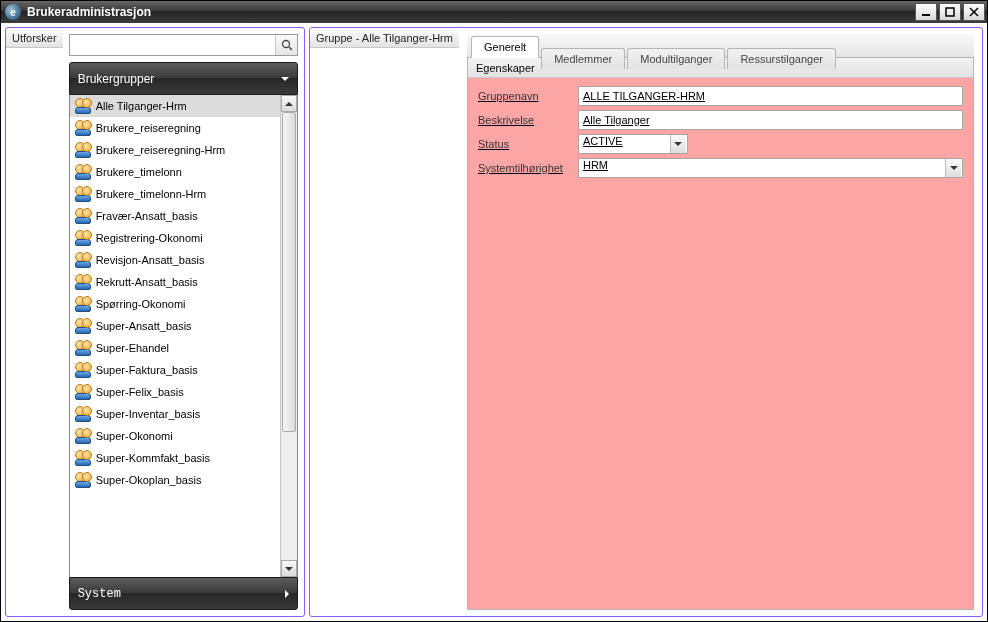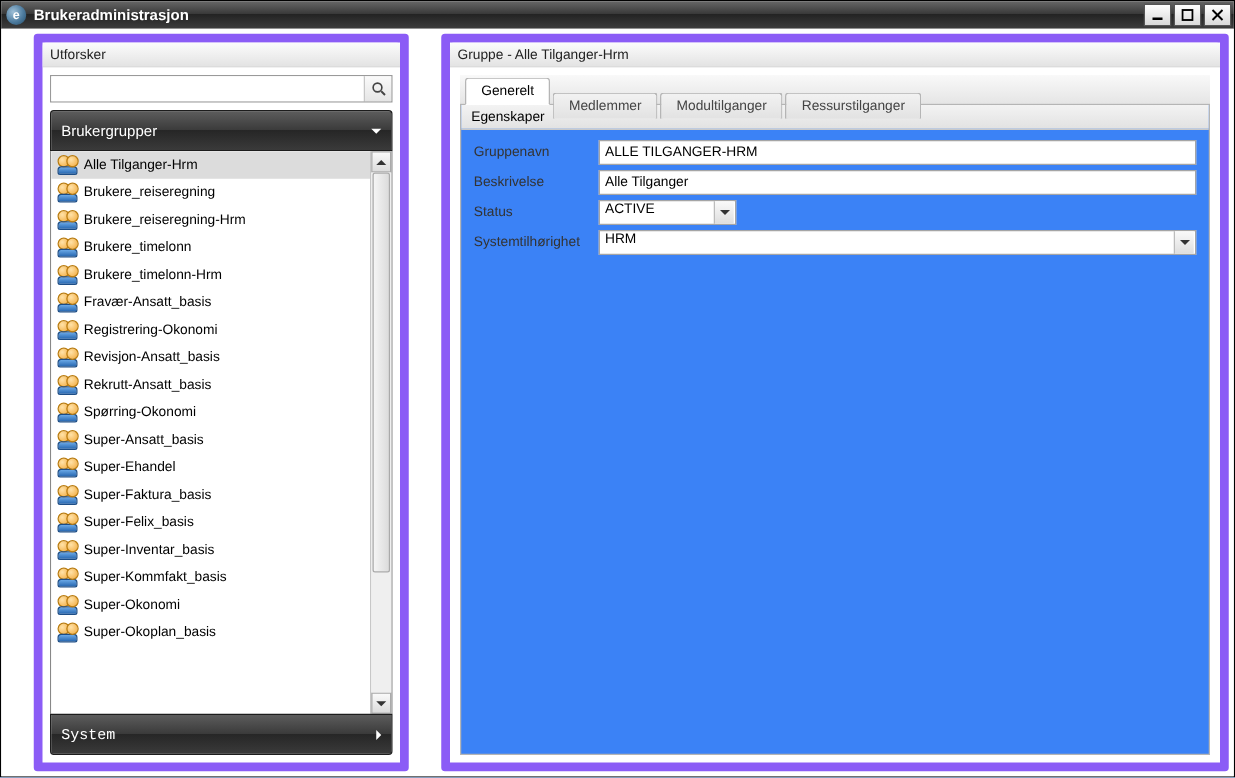--- a/index.html
+++ b/index.html
@@ -49,26 +49,25 @@
   }
   .win-btn svg { display:block; }
   .content-area {
     flex: 1;
     display: flex;
     padding: 4px;
     gap: 4px;
     background: #fff;
   }
   .panel {
-    border: 7px solid #8b5cf6;
+    border: 1px solid #8b5cf6;
     border-radius: 3px;
     display: flex;
-    flex-direction: column;
+    flex-direction: row;
     min-width: 0;
-    margin-left: 22px;
   }
   .panel-header {
     height: 20px;
     padding: 0 6px;
     display: flex;
     align-items: center;
     font-size: 11px;
     color: #222;
     background: linear-gradient(to bottom, #fcfcfc, #e3e3e3);
     border-bottom: 1px solid #c7c7c7;
@@ -214,39 +213,40 @@
     background: #fff;
     color: #000;
     top: 1px;
     border-bottom: 1px solid #fff;
     z-index: 2;
   }
   .tab-panel {
     flex: 1;
     border: 1px solid #b5b5b5;
     border-top: none;
-    background: #3b82f6;
+    background: #fca5a5;
     padding: 0;
   }
   .fieldset-header {
     height: 20px;
     background: linear-gradient(to bottom,#f3f3f3,#e2e2e2);
     border-bottom: 1px solid #c9c9c9;
     display: flex;
     align-items: center;
     padding: 0 8px;
     font-size: 11px;
   }
   .fields {
     padding: 6px 10px;
   }
   .field-row {
     display: flex;
     align-items: center;
     height: 24px;
+    text-decoration: underline;
   }
   .field-label {
     width: 100px;
     color: #333;
   }
   .text-input, .combo {
     border: 1px solid #a5a5a5;
     height: 20px;
     background: #fff;
     font: inherit;
@@ -428,27 +428,27 @@
               <div class="tree-item">
                 <span class="group-icon">
                   <span class="body"></span>
                 </span>
                 <span>Super-Inventar_basis</span>
               </div>
               <div class="tree-item">
                 <span class="group-icon">
                   <span class="body"></span>
                 </span>
+                <span>Super-Okonomi</span>
+              </div>
+              <div class="tree-item">
+                <span class="group-icon">
+                  <span class="body"></span>
+                </span>
                 <span>Super-Kommfakt_basis</span>
-              </div>
-              <div class="tree-item">
-                <span class="group-icon">
-                  <span class="body"></span>
-                </span>
-                <span>Super-Okonomi</span>
               </div>
               <div class="tree-item">
                 <span class="group-icon">
                   <span class="body"></span>
                 </span>
                 <span>Super-Okoplan_basis</span>
               </div>
             </div>
           <div class="vscroll">
             <div class="arrow">

